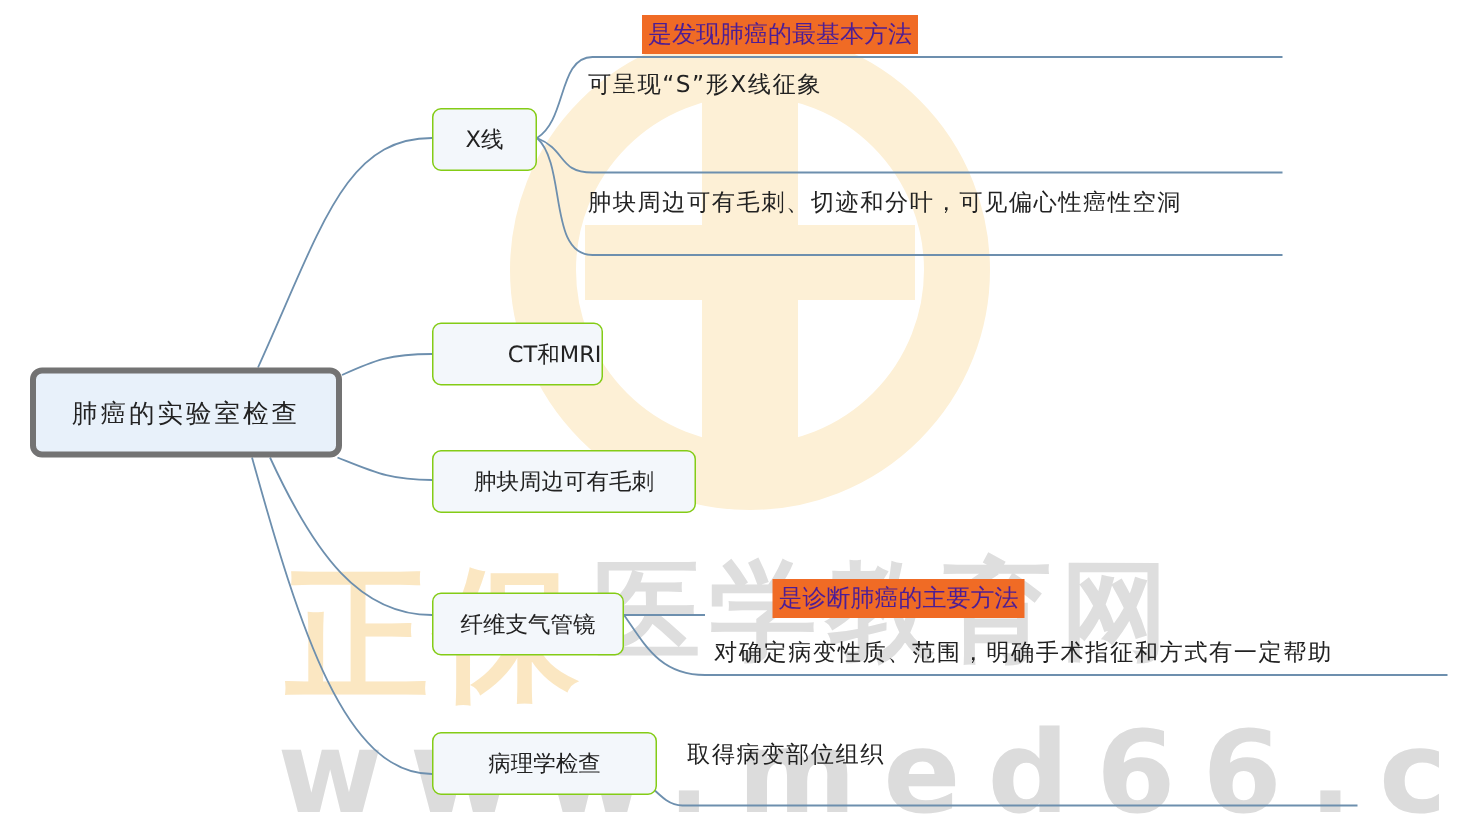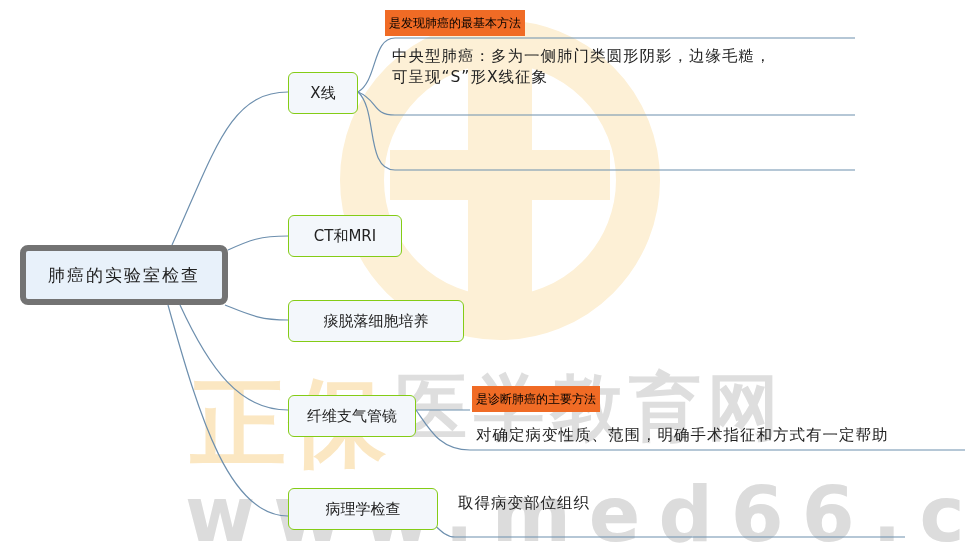--- a/index.html
+++ b/index.html
@@ -6,23 +6,23 @@
   body { width:980px; height:549px; position:relative; overflow:hidden; background:#ffffff; font-family:"DejaVu Sans", sans-serif; }
   .wm { position:absolute; pointer-events:none; }
   .wm-circle { left:340px; top:20px; width:320px; height:320px; border-radius:50%; border:44px solid #fdf0d6; box-sizing:border-box; }
   .wm-bar-v { left:468px; top:60px; width:64px; height:240px; background:#fdf0d6; }
   .wm-bar-h { left:390px; top:150px; width:220px; height:50px; background:#fdf0d6; }
   .wm-text1 { left:190px; top:360px; font-size:96px; font-weight:bold; color:#fbe7c2; letter-spacing:4px; }
   .wm-text2 { left:395px; top:360px; font-size:72px; font-weight:bold; color:#dedede; letter-spacing:6px; }
   .wm-text3 { left:185px; top:470px; font-size:76px; font-weight:bold; color:#dcdcdc; letter-spacing:18px; }
   svg.lines { position:absolute; left:0; top:0; }
   .node { position:absolute; box-sizing:border-box; display:flex; align-items:center; justify-content:center; color:#222; }
-  .root { left:20px; top:245px; width:208px; height:60px; border:6px solid #737373; border-radius:8px; background:#e8f1fa; font-size:17px; letter-spacing:2px; }
+  .root { left:20px; top:245px; width:208px; height:60px; border:4px solid #737373; border-radius:8px; background:#e8f1fa; font-size:17px; letter-spacing:2px; }
   .branch { border:1px solid #84cc16; border-radius:6px; background:#f3f7fb; font-size:15px; height:42px; }
-  .hl { position:absolute; background:#f06b25; color:#000000; font-size:12px; padding:2px 4px; line-height:22px; }
+  .hl { position:absolute; background:#f06b25; color:#4c1d95; font-size:16px; padding:2px 4px; line-height:22px;margin-left:43px; }
   .leaf { position:absolute; font-size:15.5px; line-height:21px; color:#222; letter-spacing:1px; white-space:nowrap; }
 </style>
 </head>
 <body>
 
 <div class="wm wm-circle"></div>
 <div class="wm wm-bar-v"></div>
 <div class="wm wm-bar-h"></div>
 <div class="wm wm-text1">正保</div>
 <div class="wm wm-text2">医学教育网</div>
@@ -44,39 +44,39 @@
   </g>
 </svg>
 
 <div class="node root">
   <span>肺癌的实验室检查</span>
 </div>
 
 <div class="node branch" style="left:288px;top:72px;width:70px;">
   <span>X线</span>
 </div>
-<div class="node branch" style="left:288px;top:215px;width:114px;">
+<div class="node branch" style="left:288px;top:215px;width:114px;justify-content:flex-end;">
   <span>CT和MRI</span>
 </div>
 <div class="node branch" style="left:288px;top:300px;width:176px;">
-  <span>痰脱落细胞培养</span>
+  <span>肿块周边可有毛刺</span>
 </div>
 <div class="node branch" style="left:288px;top:395px;width:128px;">
   <span>纤维支气管镜</span>
 </div>
 <div class="node branch" style="left:288px;top:488px;width:150px;">
   <span>病理学检查</span>
 </div>
 
 <div class="hl" style="left:385px;top:10px;">是发现肺癌的最基本方法</div>
 <div class="leaf" style="left:392px;top:46px;">
-  <div>中央型肺癌：多为一侧肺门类圆形阴影，边缘毛糙，</div>
   <div>可呈现“S”形X线征象</div>
 </div>
 <div class="leaf" style="left:392px;top:125px;">
+  <div>肿块周边可有毛刺、切迹和分叶，可见偏心性癌性空洞</div>
 </div>
 
 <div class="hl" style="left:472px;top:386px;">是诊断肺癌的主要方法</div>
 <div class="leaf" style="left:476px;top:425px;">
   <div>对确定病变性质、范围，明确手术指征和方式有一定帮助</div>
 </div>
 
 <div class="leaf" style="left:458px;top:493px;">
   <div>取得病变部位组织</div>
 </div>

